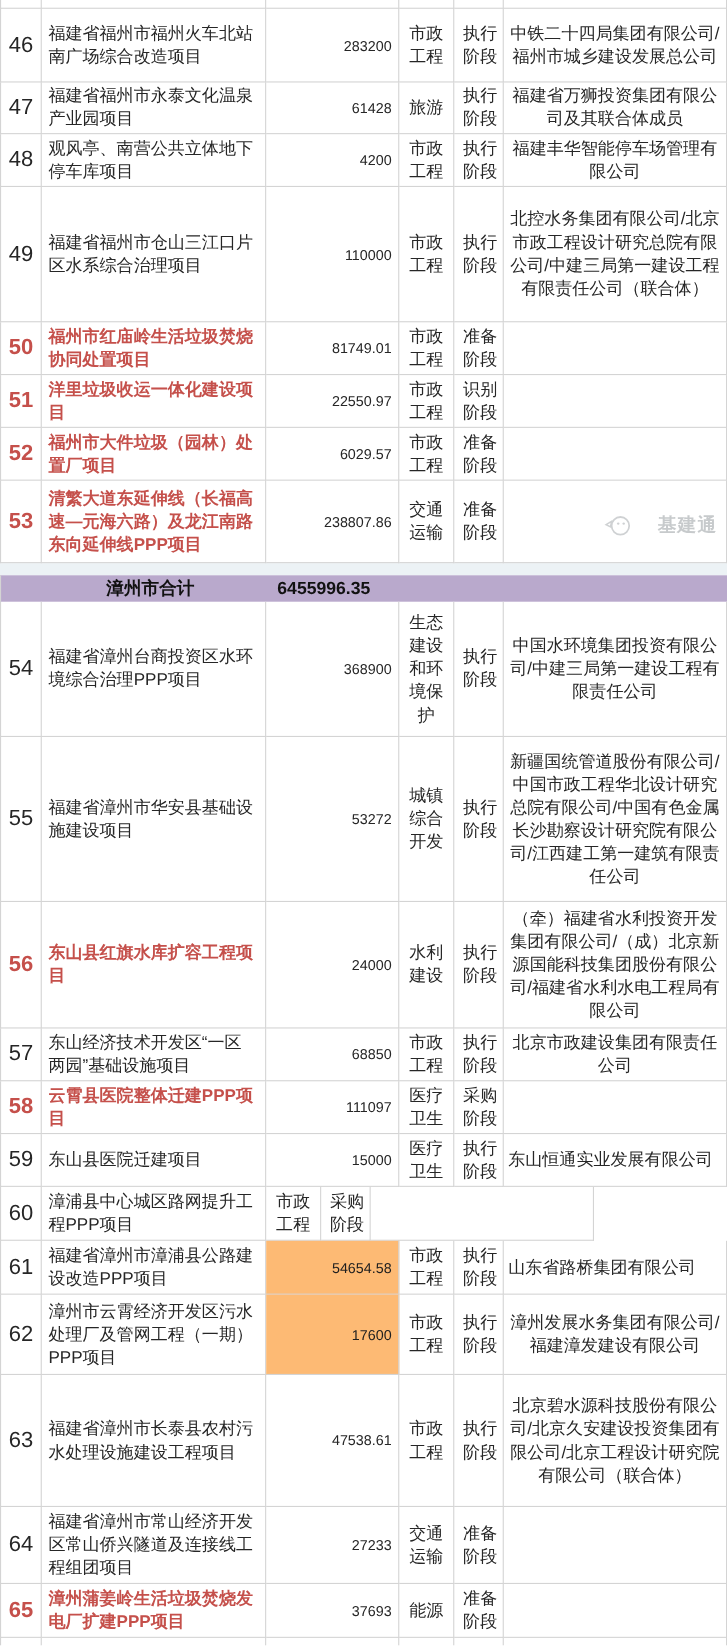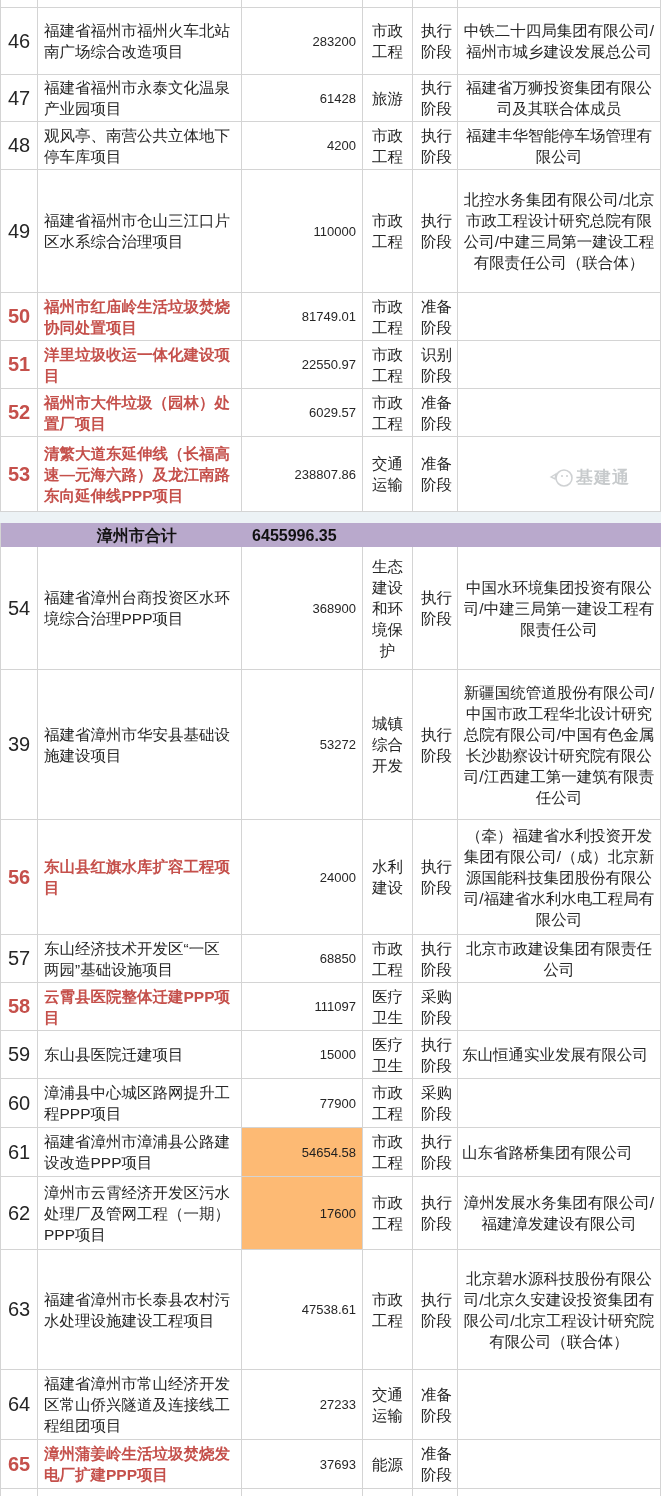--- a/index.html
+++ b/index.html
@@ -27,21 +27,21 @@
   .red .c-num, .red .c-name { color:#c5504b; font-weight:bold; }
   .hl { background:#fdba74; color:#1f1f1f; }
   .gap-band { height:11px; background:#ecf2f5; }
   .summary { background:#b9a9cc;gap:25px; }
   .summary .cell { border:none; font-weight:bold; font-size:16px; color:#111; }
   .summary .c-name { justify-content:center; text-align:center; }
   .sliver .cell { border-bottom:1px solid #d4d4d4; }
   .sliver-b .cell { border-bottom:none; }
   .watermark {
     position:absolute; top:466px; left:549px;
-    display:flex; align-items:center; gap:1px;
+    display:flex; align-items:center; gap:23px;
     opacity:0.55; pointer-events:none;
   }
   .wm-text { font-size:17px; font-weight:bold; color:#9aa0a3; letter-spacing:1px; }
 </style>
 </head>
 <body>
 
 <div class="table">
 
   <div class="row sliver" style="height:8px">
@@ -139,21 +139,21 @@
   <div class="row" style="height:123px">
     <div class="cell c-num">54</div>
     <div class="cell c-name">福建省漳州台商投资区水环境综合治理PPP项目</div>
     <div class="cell c-amt">368900</div>
     <div class="cell c-ind">生态建设和环境保护</div>
     <div class="cell c-stg">执行阶段</div>
     <div class="cell c-co">中国水环境集团投资有限公司/中建三局第一建设工程有限责任公司</div>
   </div>
 
   <div class="row" style="height:150px">
-    <div class="cell c-num">39</div>
+    <div class="cell c-num">55</div>
     <div class="cell c-name">福建省漳州市华安县基础设施建设项目</div>
     <div class="cell c-amt">53272</div>
     <div class="cell c-ind">城镇综合开发</div>
     <div class="cell c-stg">执行阶段</div>
     <div class="cell c-co">新疆国统管道股份有限公司/中国市政工程华北设计研究总院有限公司/中国有色金属长沙勘察设计研究院有限公司/江西建工第一建筑有限责任公司</div>
   </div>
 
   <div class="row red" style="height:115px">
     <div class="cell c-num">56</div>
     <div class="cell c-name">东山县红旗水库扩容工程项目</div>
@@ -186,21 +186,20 @@
     <div class="cell c-name">东山县医院迁建项目</div>
     <div class="cell c-amt">15000</div>
     <div class="cell c-ind">医疗卫生</div>
     <div class="cell c-stg">执行阶段</div>
     <div class="cell c-co">东山恒通实业发展有限公司</div>
   </div>
 
   <div class="row" style="height:49px">
     <div class="cell c-num">60</div>
     <div class="cell c-name">漳浦县中心城区路网提升工程PPP项目</div>
-    <div class="cell c-amt">77900</div>
     <div class="cell c-ind">市政工程</div>
     <div class="cell c-stg">采购阶段</div>
     <div class="cell c-co"></div>
   </div>
 
   <div class="row" style="height:49px">
     <div class="cell c-num">61</div>
     <div class="cell c-name">福建省漳州市漳浦县公路建设改造PPP项目</div>
     <div class="cell c-amt hl">54654.58</div>
     <div class="cell c-ind">市政工程</div>

